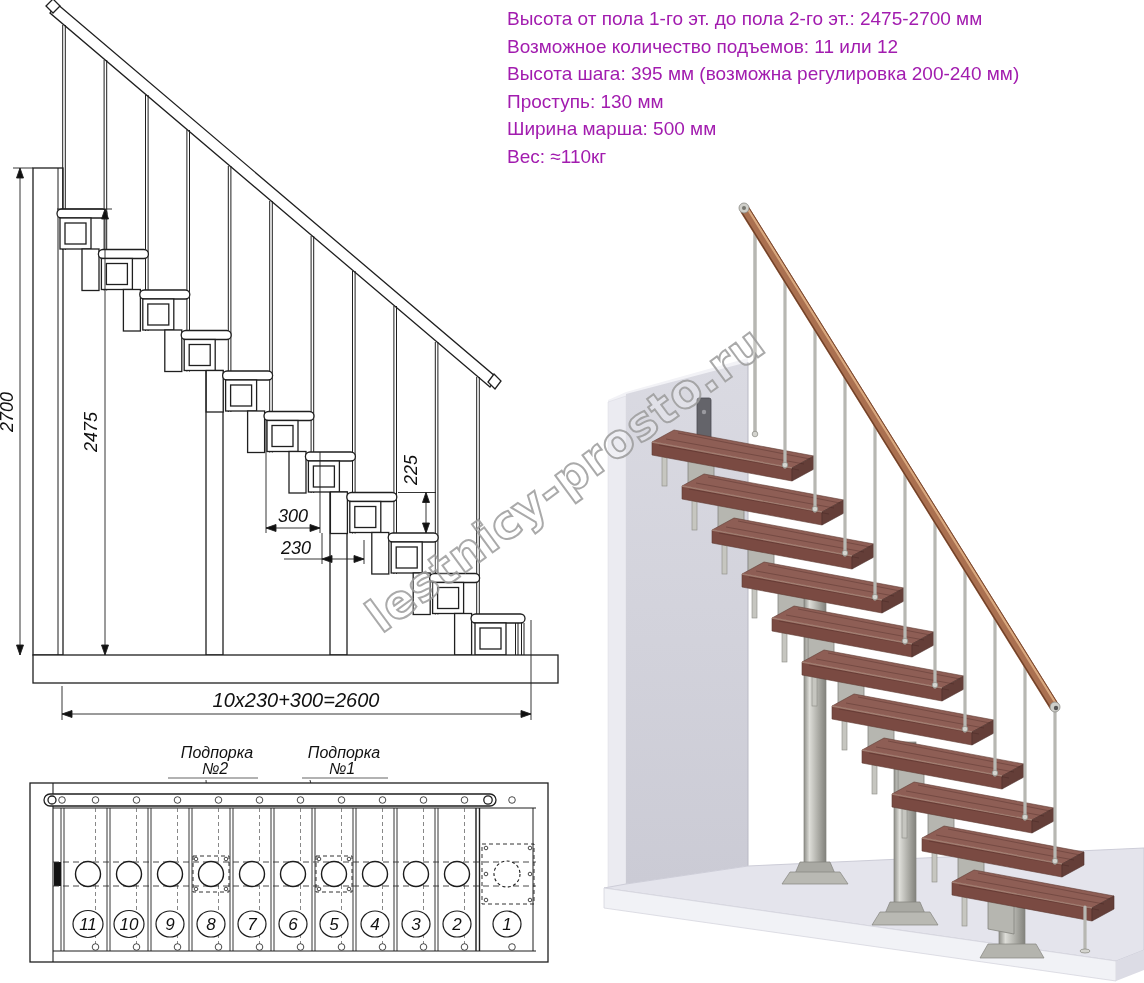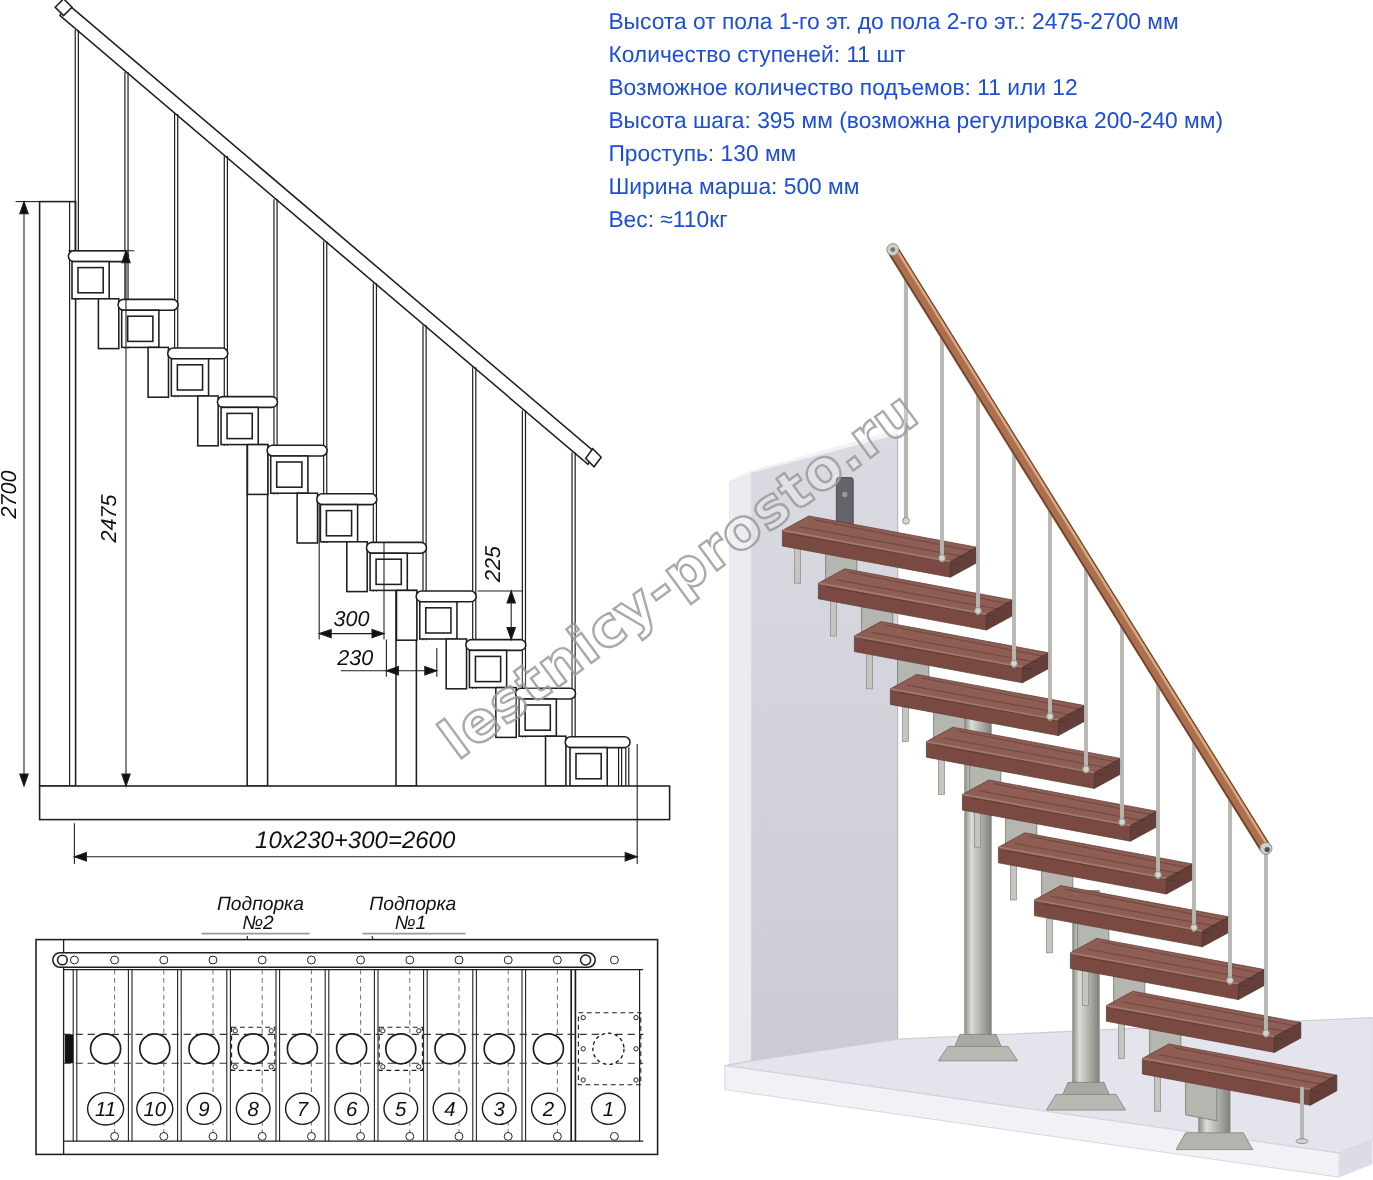--- a/index.html
+++ b/index.html
@@ -1,19 +1,19 @@
 <!DOCTYPE html>
 <html><head>
 <meta charset="utf-8">
 <style>
   html,body{margin:0;padding:0;background:#fff;}
   .canvas{position:relative;width:1144px;height:983px;background:#ffffff;overflow:hidden;
           font-family:"Liberation Sans",sans-serif;}
   .layer{position:absolute;left:0;top:0;}
-  .specs{position:absolute;left:507px;top:5px;width:636px;color:#1d4ed8;
+  .specs{position:absolute;left:507px;top:5px;width:636px;color:#a21caf;
          font-size:19px;line-height:27.5px;font-family:"Liberation Sans",sans-serif;}
   .spec-line{white-space:nowrap;}
   
   .ln{fill:#ffffff;stroke:#1f1f1f;stroke-width:1.3;}
   .lnk{stroke:#1f1f1f;fill:none;}
   .dimtxt{font:italic 18px "Liberation Sans",sans-serif;fill:#101010;}
   .dimbig{font:italic 20px "Liberation Sans",sans-serif;fill:#101010;}
   .pltxt{font:italic 16px "Liberation Sans",sans-serif;fill:#101010;}
   .pnum{font:italic 17px "Liberation Sans",sans-serif;fill:#101010;}
   .wm{font:bold 46px "DejaVu Sans",sans-serif;letter-spacing:1px;
@@ -349,21 +349,20 @@
   <text class="pnum" text-anchor="middle" x="416" y="930">3</text>
   <text class="pnum" text-anchor="middle" x="457" y="930">2</text>
   <text class="pnum" text-anchor="middle" x="507" y="930">1</text>
 </g>
 
 <text class="wm" text-anchor="middle" transform="translate(575,492) rotate(-36.3)">lestnicy-prosto.ru</text>
 </svg>
 
 <div class="specs">
   <div class="spec-line">Высота от пола 1-го эт. до пола 2-го эт.: 2475-2700 мм</div>
-  <div class="spec-line">Количество ступеней: 11 шт</div>
   <div class="spec-line">Возможное количество подъемов: 11 или 12</div>
   <div class="spec-line">Высота шага: 395 мм (возможна регулировка 200-240 мм)</div>
   <div class="spec-line">Проступь: 130 мм</div>
   <div class="spec-line">Ширина марша: 500 мм</div>
   <div class="spec-line">Вес: ≈110кг</div>
 </div>
 
 </div>
 
 </body></html>

